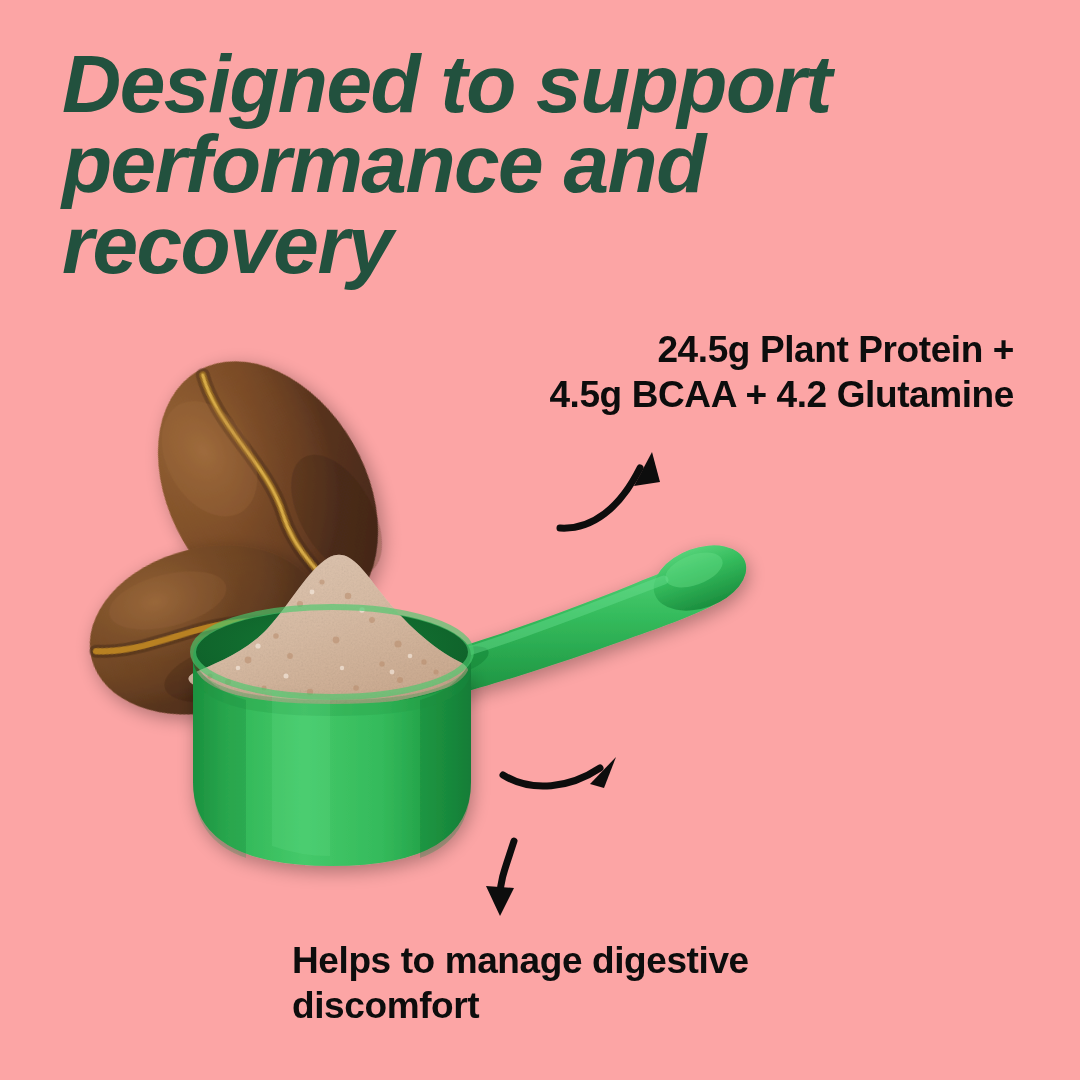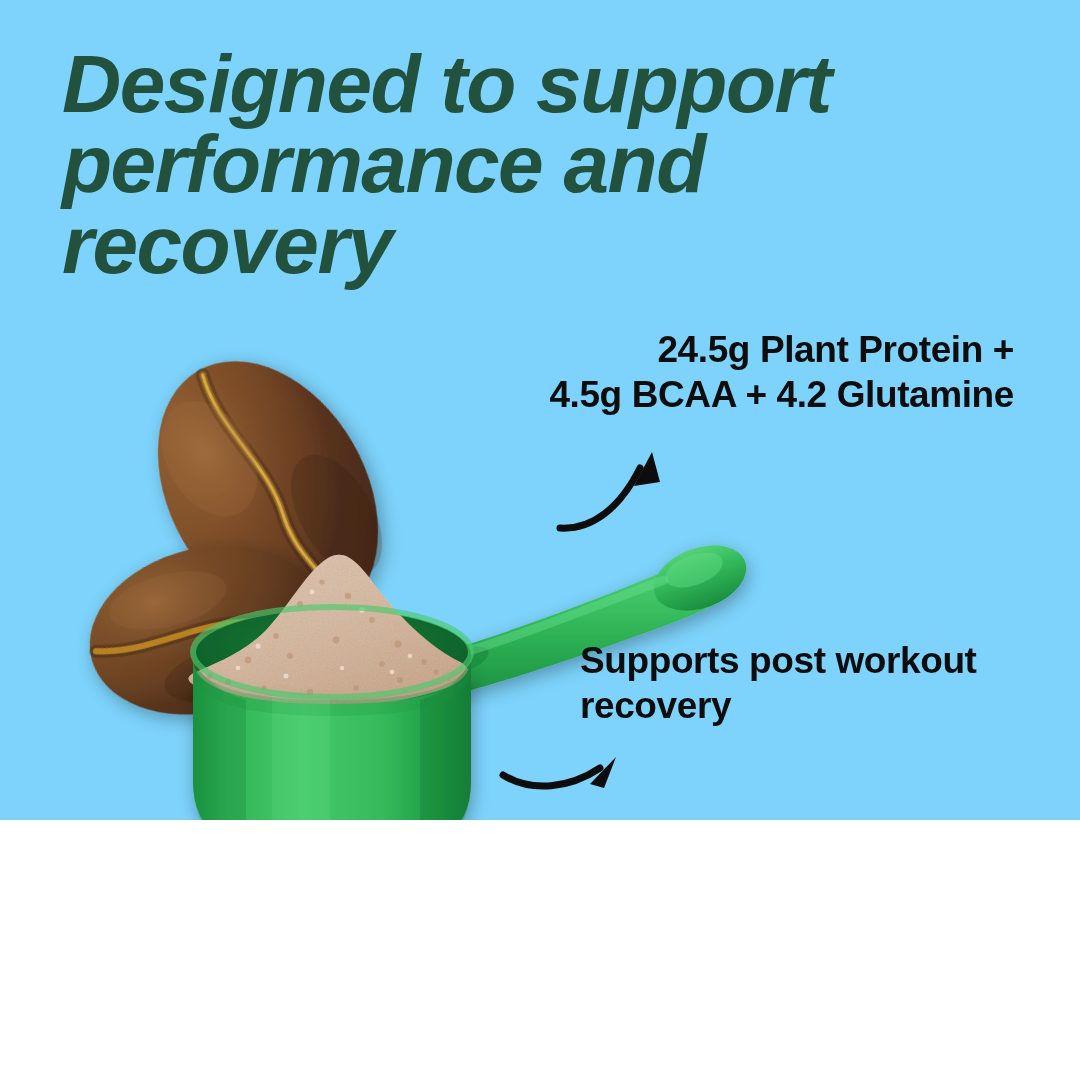--- a/index.html
+++ b/index.html
@@ -3,22 +3,22 @@
 <meta charset="utf-8">
 <style>
   html, body {
     margin: 0;
     padding: 0;
     background: #ffffff;
   }
   #canvas {
     position: relative;
     width: 1080px;
-    height: 820px;
-    background: #7dd3fc;
+    height: 1080px;
+    background: #fca5a5;
     overflow: hidden;
     font-family: "Liberation Sans", sans-serif;
   }
 
   
   #headline {
     position: absolute;
     left: 62px;
     top: 44px;
     width: 900px;
@@ -311,17 +311,17 @@
       <g>
         <path d="M514,841 C506,866 500,880 500,896" stroke="#0D0D0D" stroke-width="7" fill="none" stroke-linecap="round"></path>
         <path d="M500,916 L486,886 L514,888 Z" fill="#0D0D0D"></path>
       </g>
     </svg>
   </div>
 
   <div class="callout" id="callout-protein">24.5g Plant Protein +
 4.5g BCAA + 4.2 Glutamine</div>
 
-  <div class="callout" id="callout-recovery">Supports post workout
-recovery</div>
-
+
+  <div class="callout" id="callout-digestive">Helps to manage digestive
+discomfort</div>
 
 </div>
 
 </body></html>

